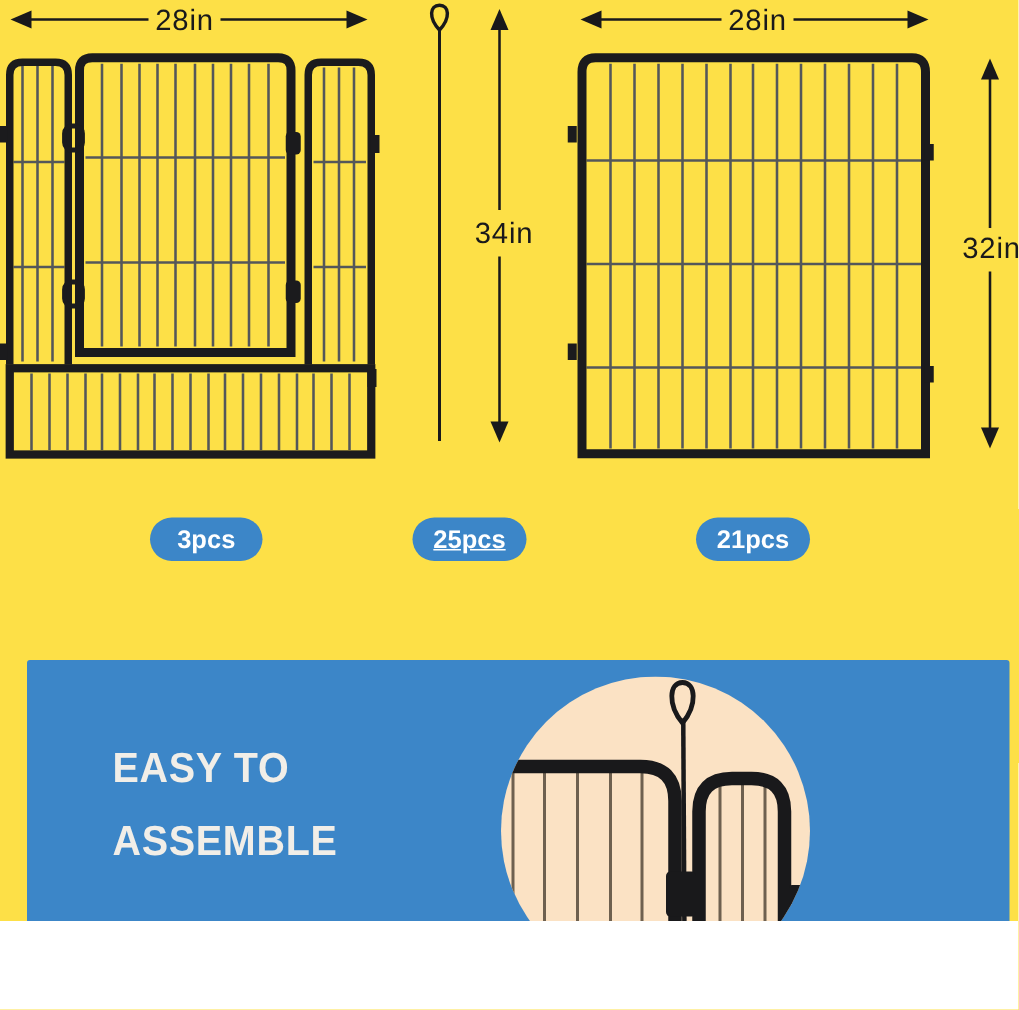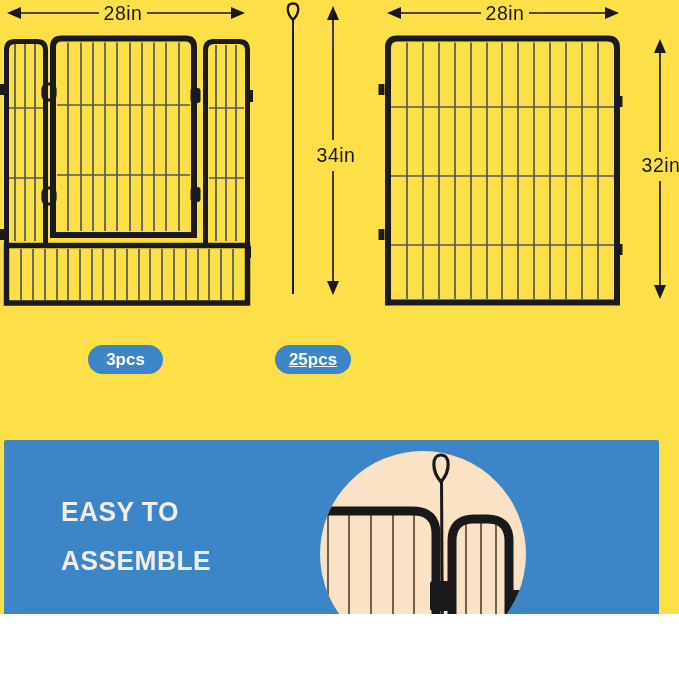--- a/index.html
+++ b/index.html
@@ -10,25 +10,25 @@
   .diagram-svg { position:absolute; left:0; top:0; }
   .dim-label {
     font-family:"Liberation Sans", sans-serif;
     font-size:19.5px; fill:#19191b; letter-spacing:0.5px;
   }
   .badge {
     position:absolute; height:29px; background:#3c86c8; color:#ffffff;
     border-radius:15px; font-size:17px; font-weight:bold;
     display:flex; align-items:center; justify-content:center;
   }
-  .badge-1 { left:88px;  top:345px; width:75px; }
+  .badge-1 { left:100px;  top:345px; width:75px; }
   .badge-2 { left:275px; top:345px; width:76px;text-decoration:underline; }
   .badge-3 { left:464px; top:345px; width:76px; }
   .banner {
-    position:absolute; left:4px; top:440px; width:655px; height:228px;
+    position:absolute; left:18px; top:440px; width:655px; height:228px;
     background:#3c86c8; border-radius:2px;
   }
   .banner-line {
     position:absolute; left:57px; color:#f1eee8; font-weight:bold;
     font-size:28px; letter-spacing:0.5px; white-space:nowrap;
     transform:scaleX(0.94); transform-origin:left top;
   }
   .banner-line1 { top:56px; }
   .banner-line2 { top:105px; }
   .inset { position:absolute; left:316px; top:11px; width:206px; height:206px; }
@@ -168,20 +168,21 @@
       <line x1="660" y1="50" x2="660" y2="152"></line>
       <line x1="660" y1="181" x2="660" y2="287"></line>
       <polygon points="660,39 654,53 666,53" stroke="none"></polygon>
       <polygon points="660,299 654,285 666,285" stroke="none"></polygon>
     </g>
     <text class="dim-label" x="661" y="172" text-anchor="middle">32in</text>
   </svg>
 
   <div class="badge badge-1">3pcs</div>
   <div class="badge badge-2">25pcs</div>
+  <div class="badge badge-3">21pcs</div>
 
   <div class="banner">
     <div class="banner-line banner-line1">EASY TO</div>
     <div class="banner-line banner-line2">ASSEMBLE</div>
 
     <svg class="inset" viewBox="0 0 206 206">
       <defs>
         <clipPath id="circleClip">
             <circle cx="103" cy="103" r="103"></circle>
           </clipPath>

